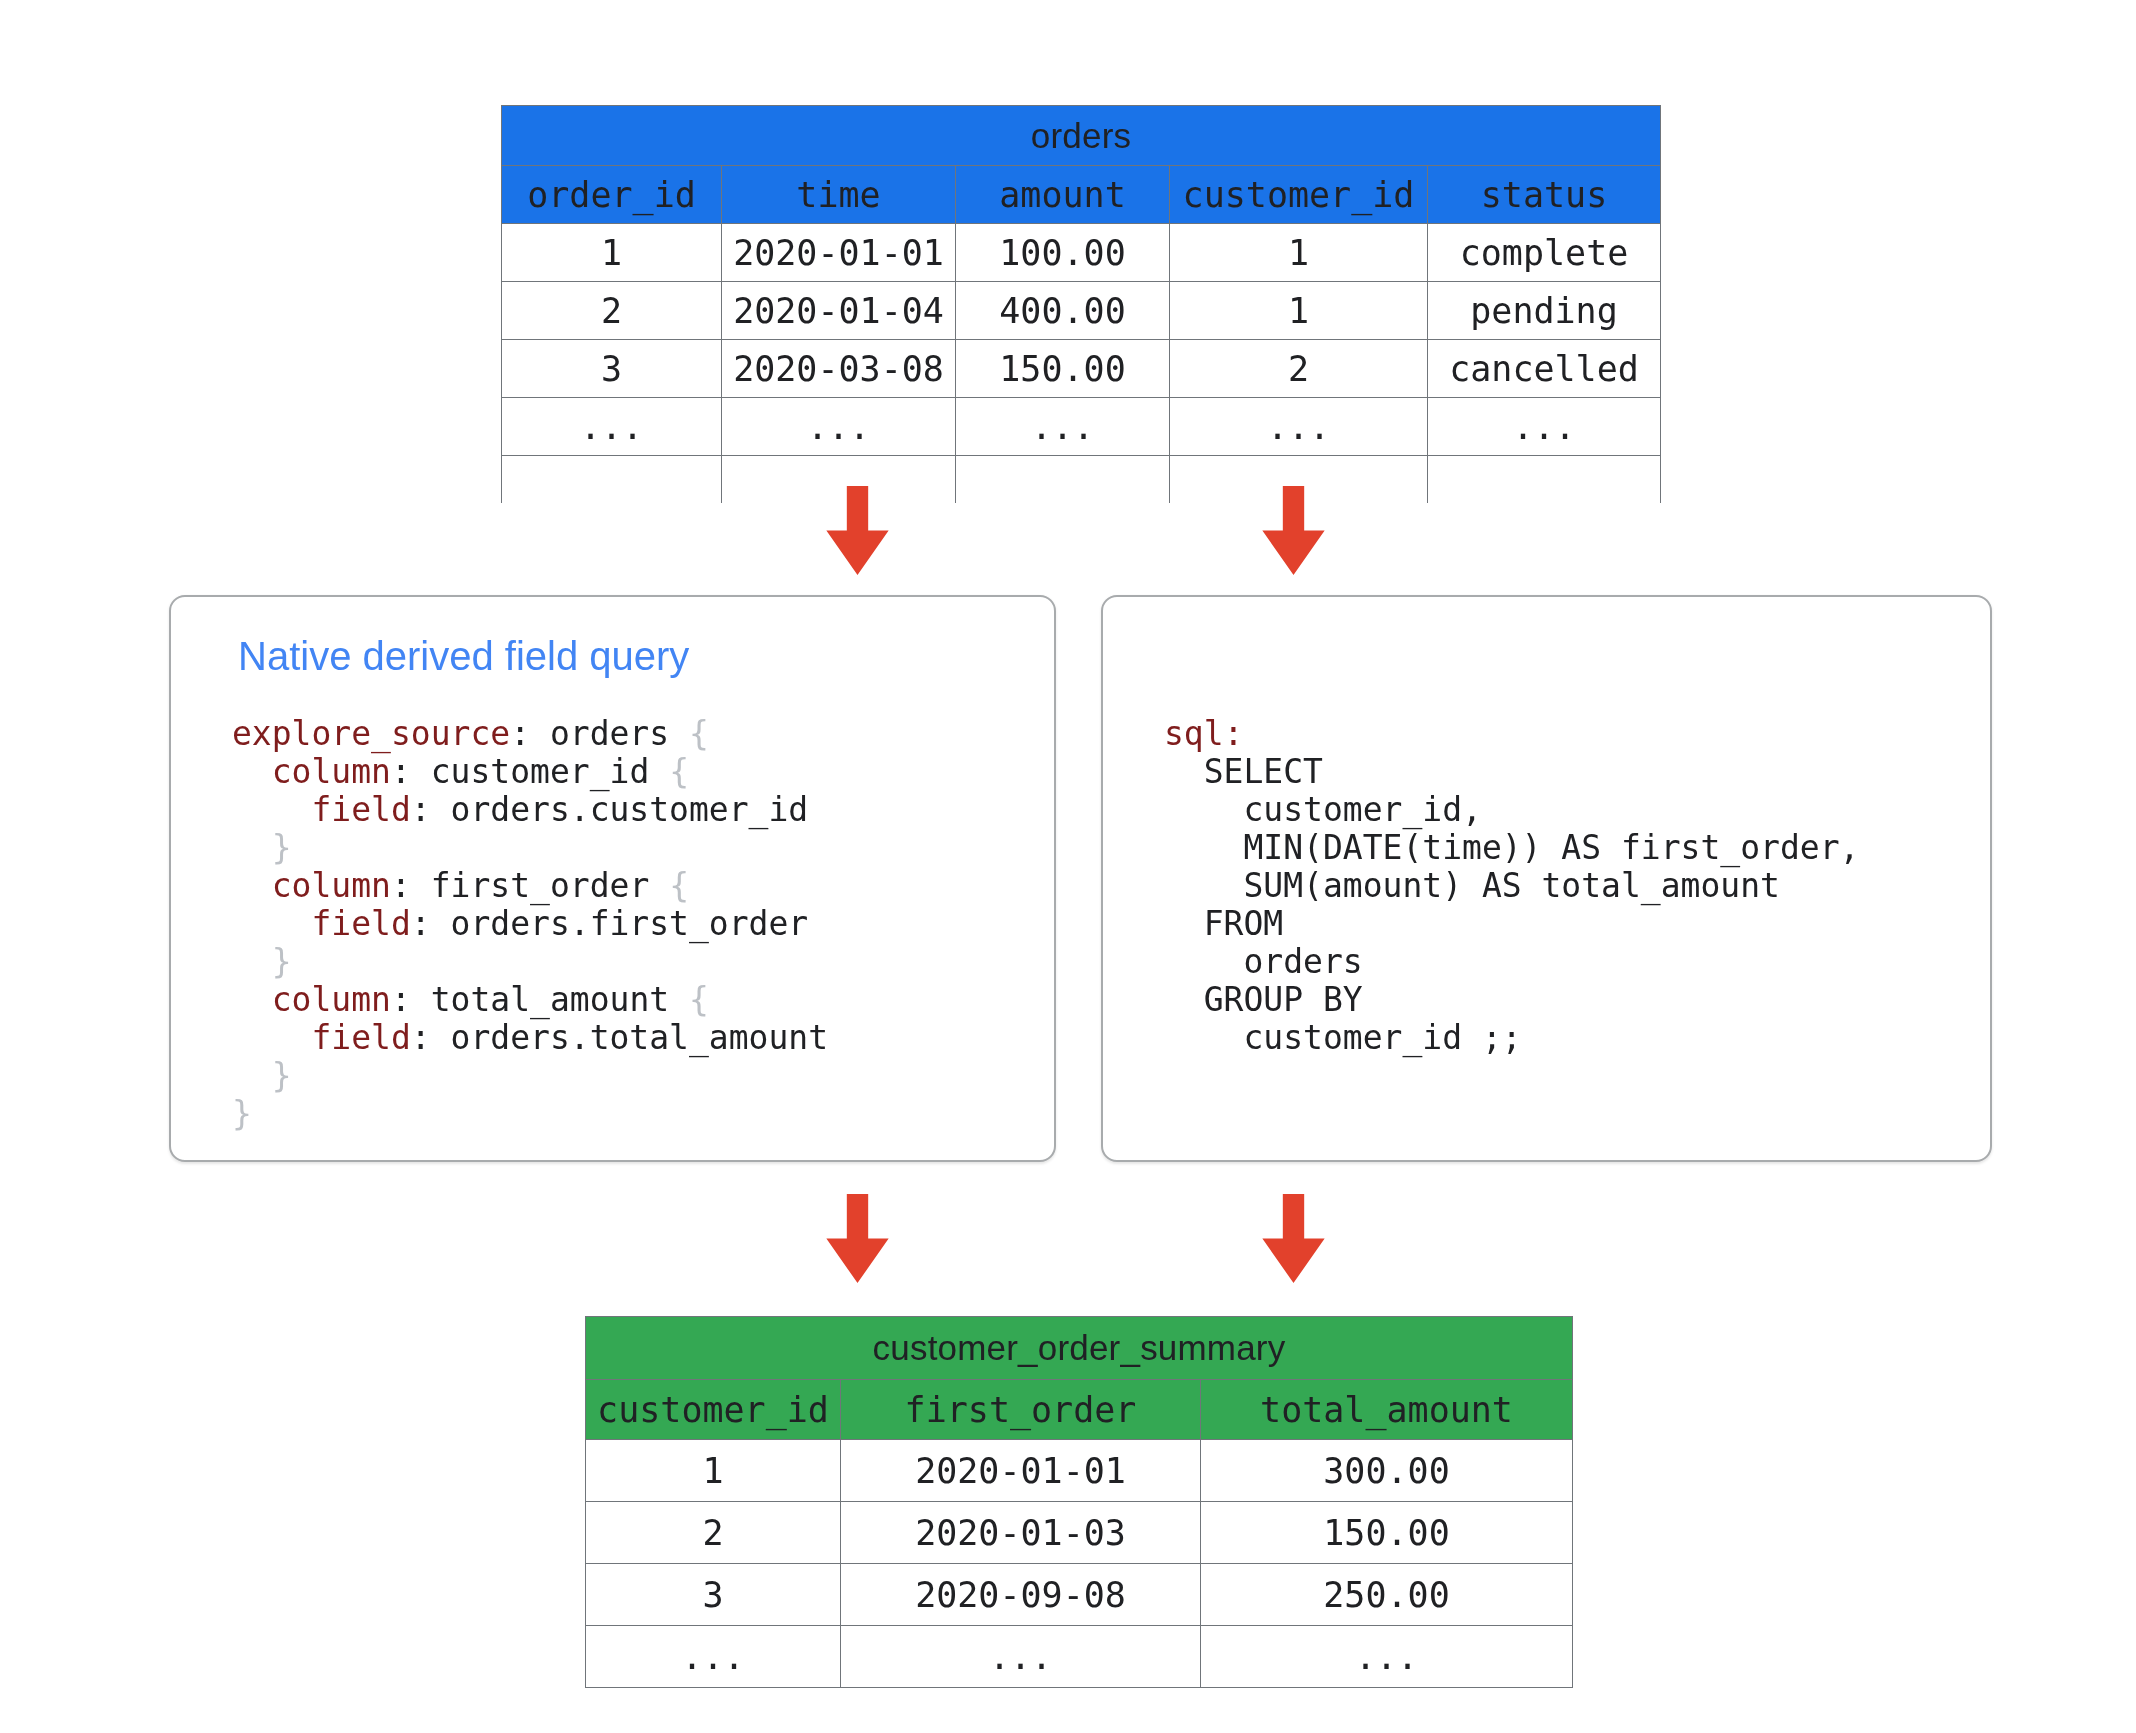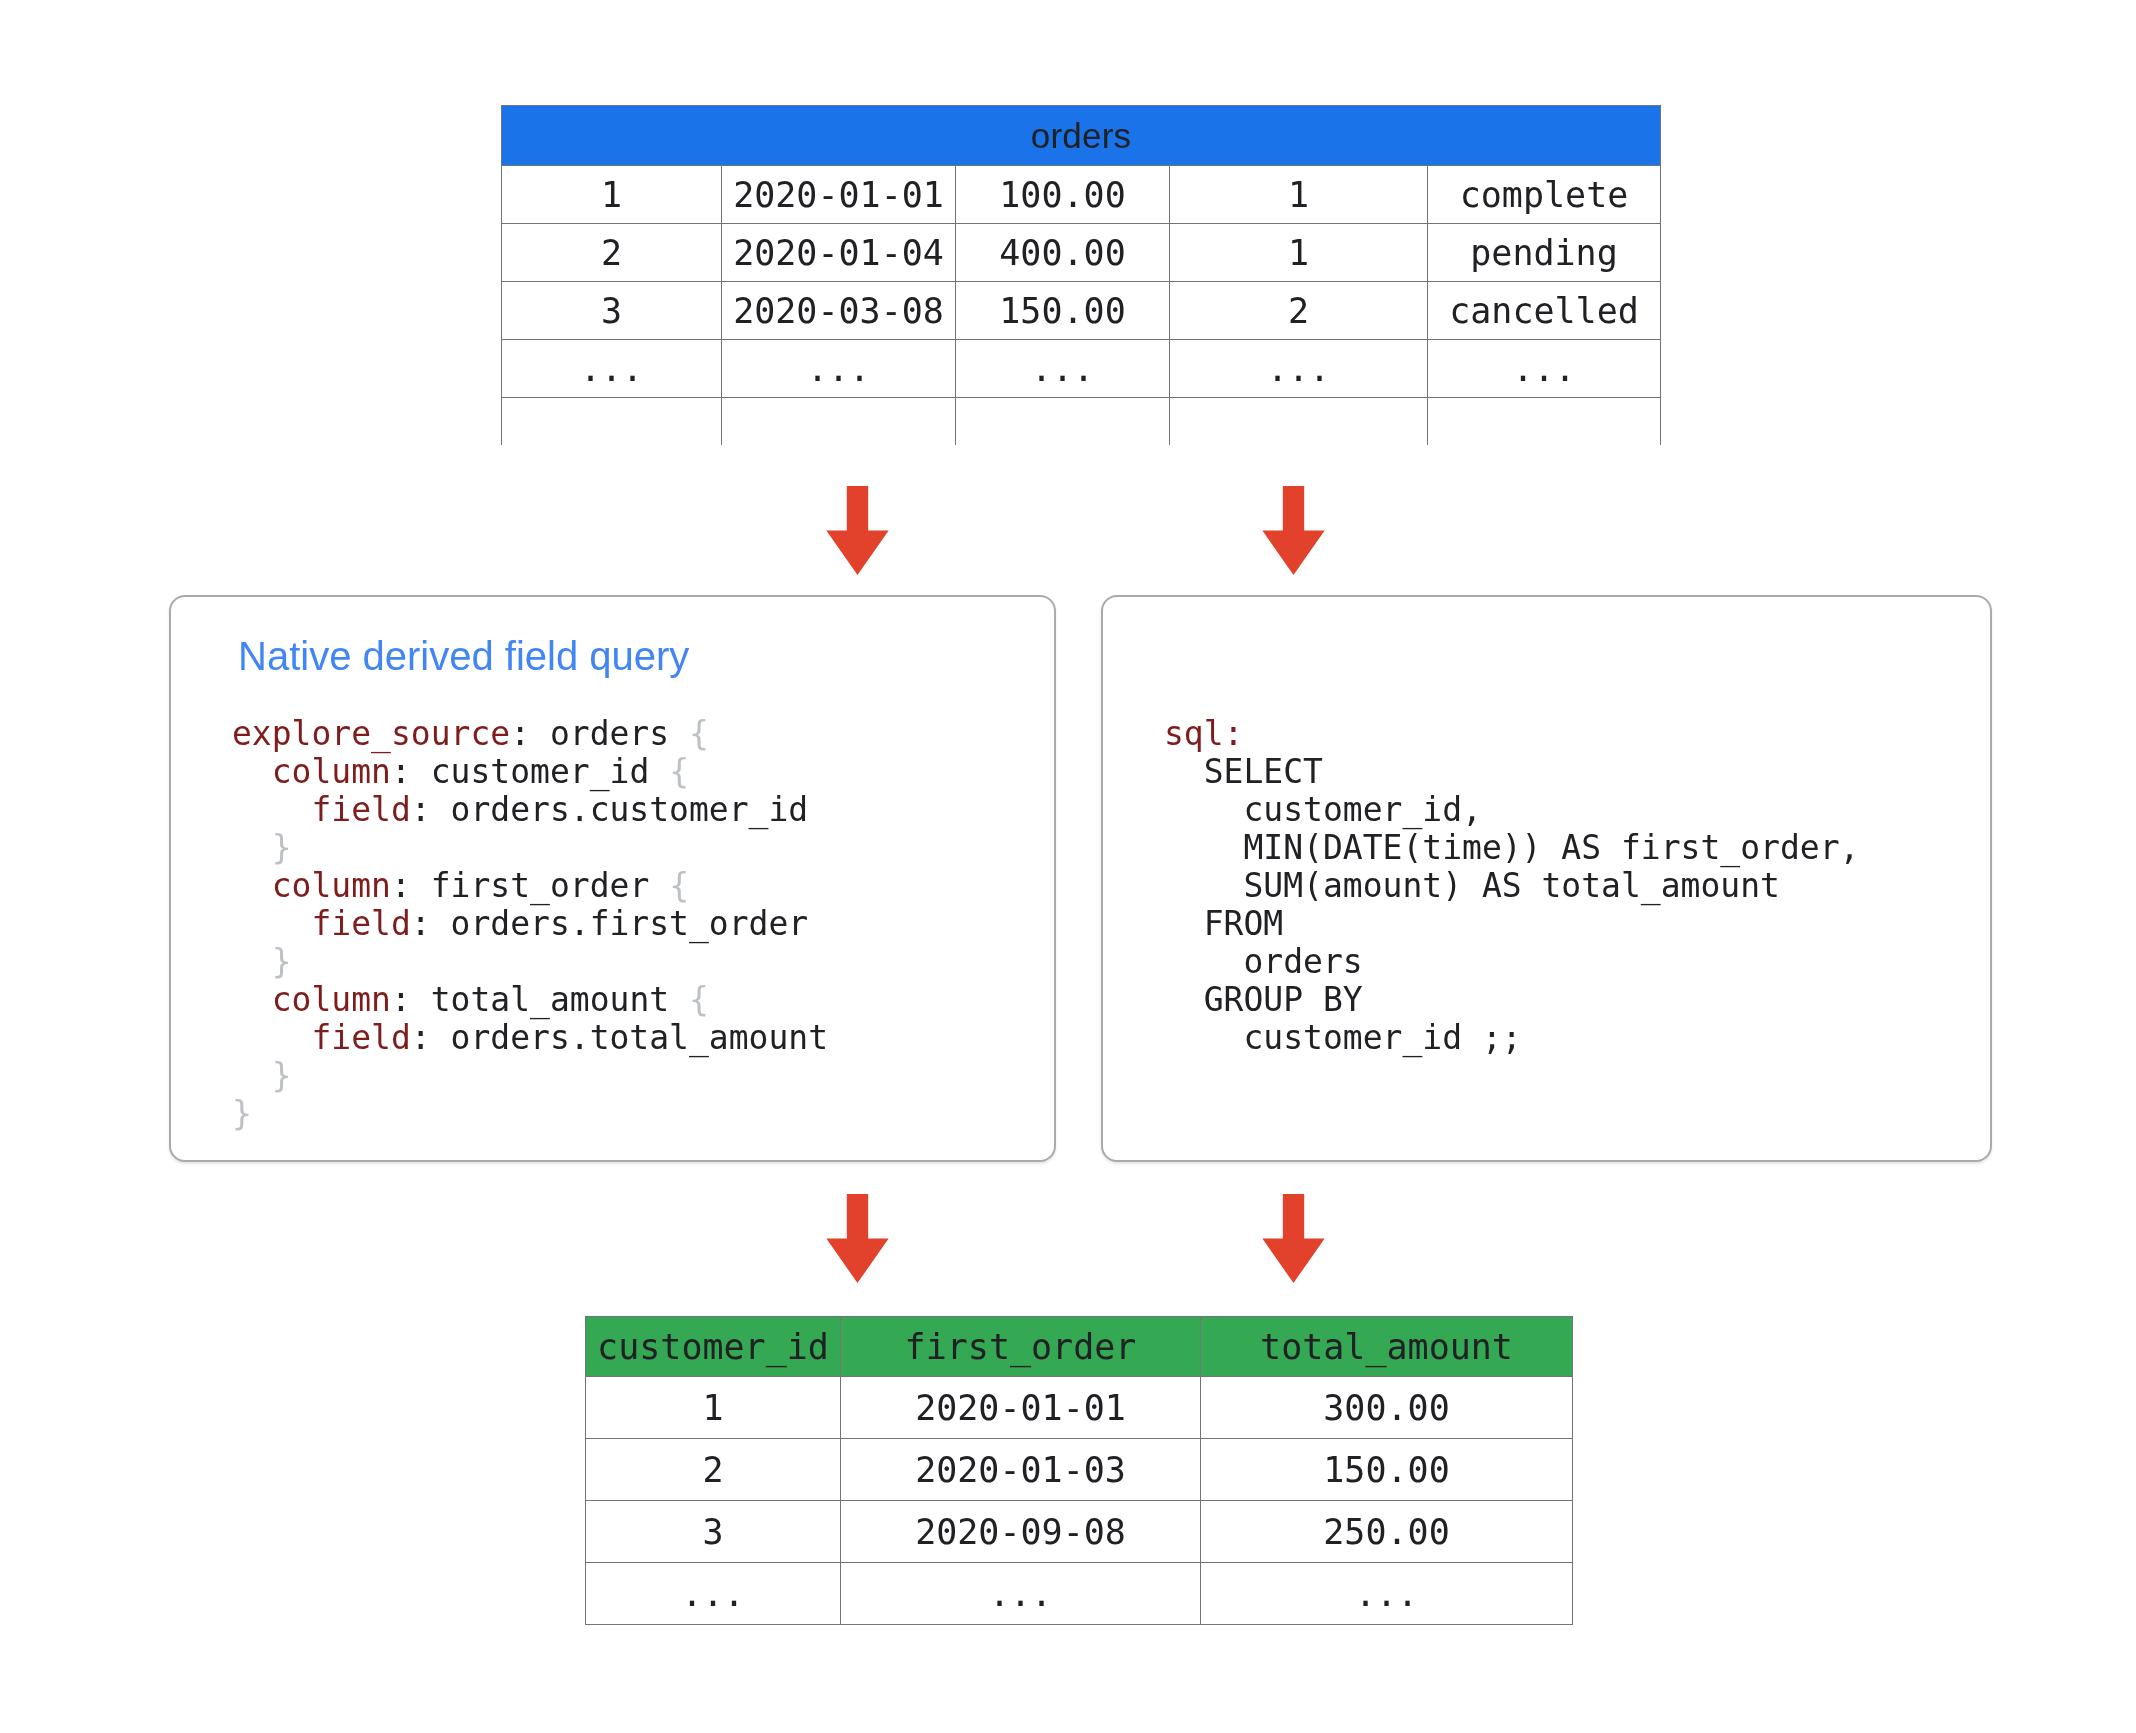--- a/index.html
+++ b/index.html
@@ -139,20 +139,27 @@
         <col style="width:234px">
         <col style="width:214px">
         <col style="width:258px">
         <col style="width:233px">
     </colgroup>
     <tbody>
       <tr>
         <td class="tbl-title" colspan="5">orders</td>
       </tr>
       <tr>
+        <td class="tbl-colhead">order_id</td>
+        <td class="tbl-colhead">time</td>
+        <td class="tbl-colhead">amount</td>
+        <td class="tbl-colhead">customer_id</td>
+        <td class="tbl-colhead">status</td>
+      </tr>
+      <tr>
         <td class="cell">1</td>
         <td class="cell">2020-01-01</td>
         <td class="cell">100.00</td>
         <td class="cell">1</td>
         <td class="cell">complete</td>
       </tr>
       <tr>
         <td class="cell">2</td>
         <td class="cell">2020-01-04</td>
         <td class="cell">400.00</td>
@@ -207,20 +214,23 @@
   </svg>
 
   <table class="db-table" id="summary-table">
     <colgroup>
       <col style="width:255px">
         <col style="width:360px">
         <col style="width:372px">
     </colgroup>
     <tbody>
       <tr>
+        <td class="tbl-title" colspan="3">customer_order_summary</td>
+      </tr>
+      <tr>
         <td class="tbl-colhead">customer_id</td>
         <td class="tbl-colhead">first_order</td>
         <td class="tbl-colhead">total_amount</td>
       </tr>
       <tr>
         <td class="cell">1</td>
         <td class="cell">2020-01-01</td>
         <td class="cell">300.00</td>
       </tr>
       <tr>

